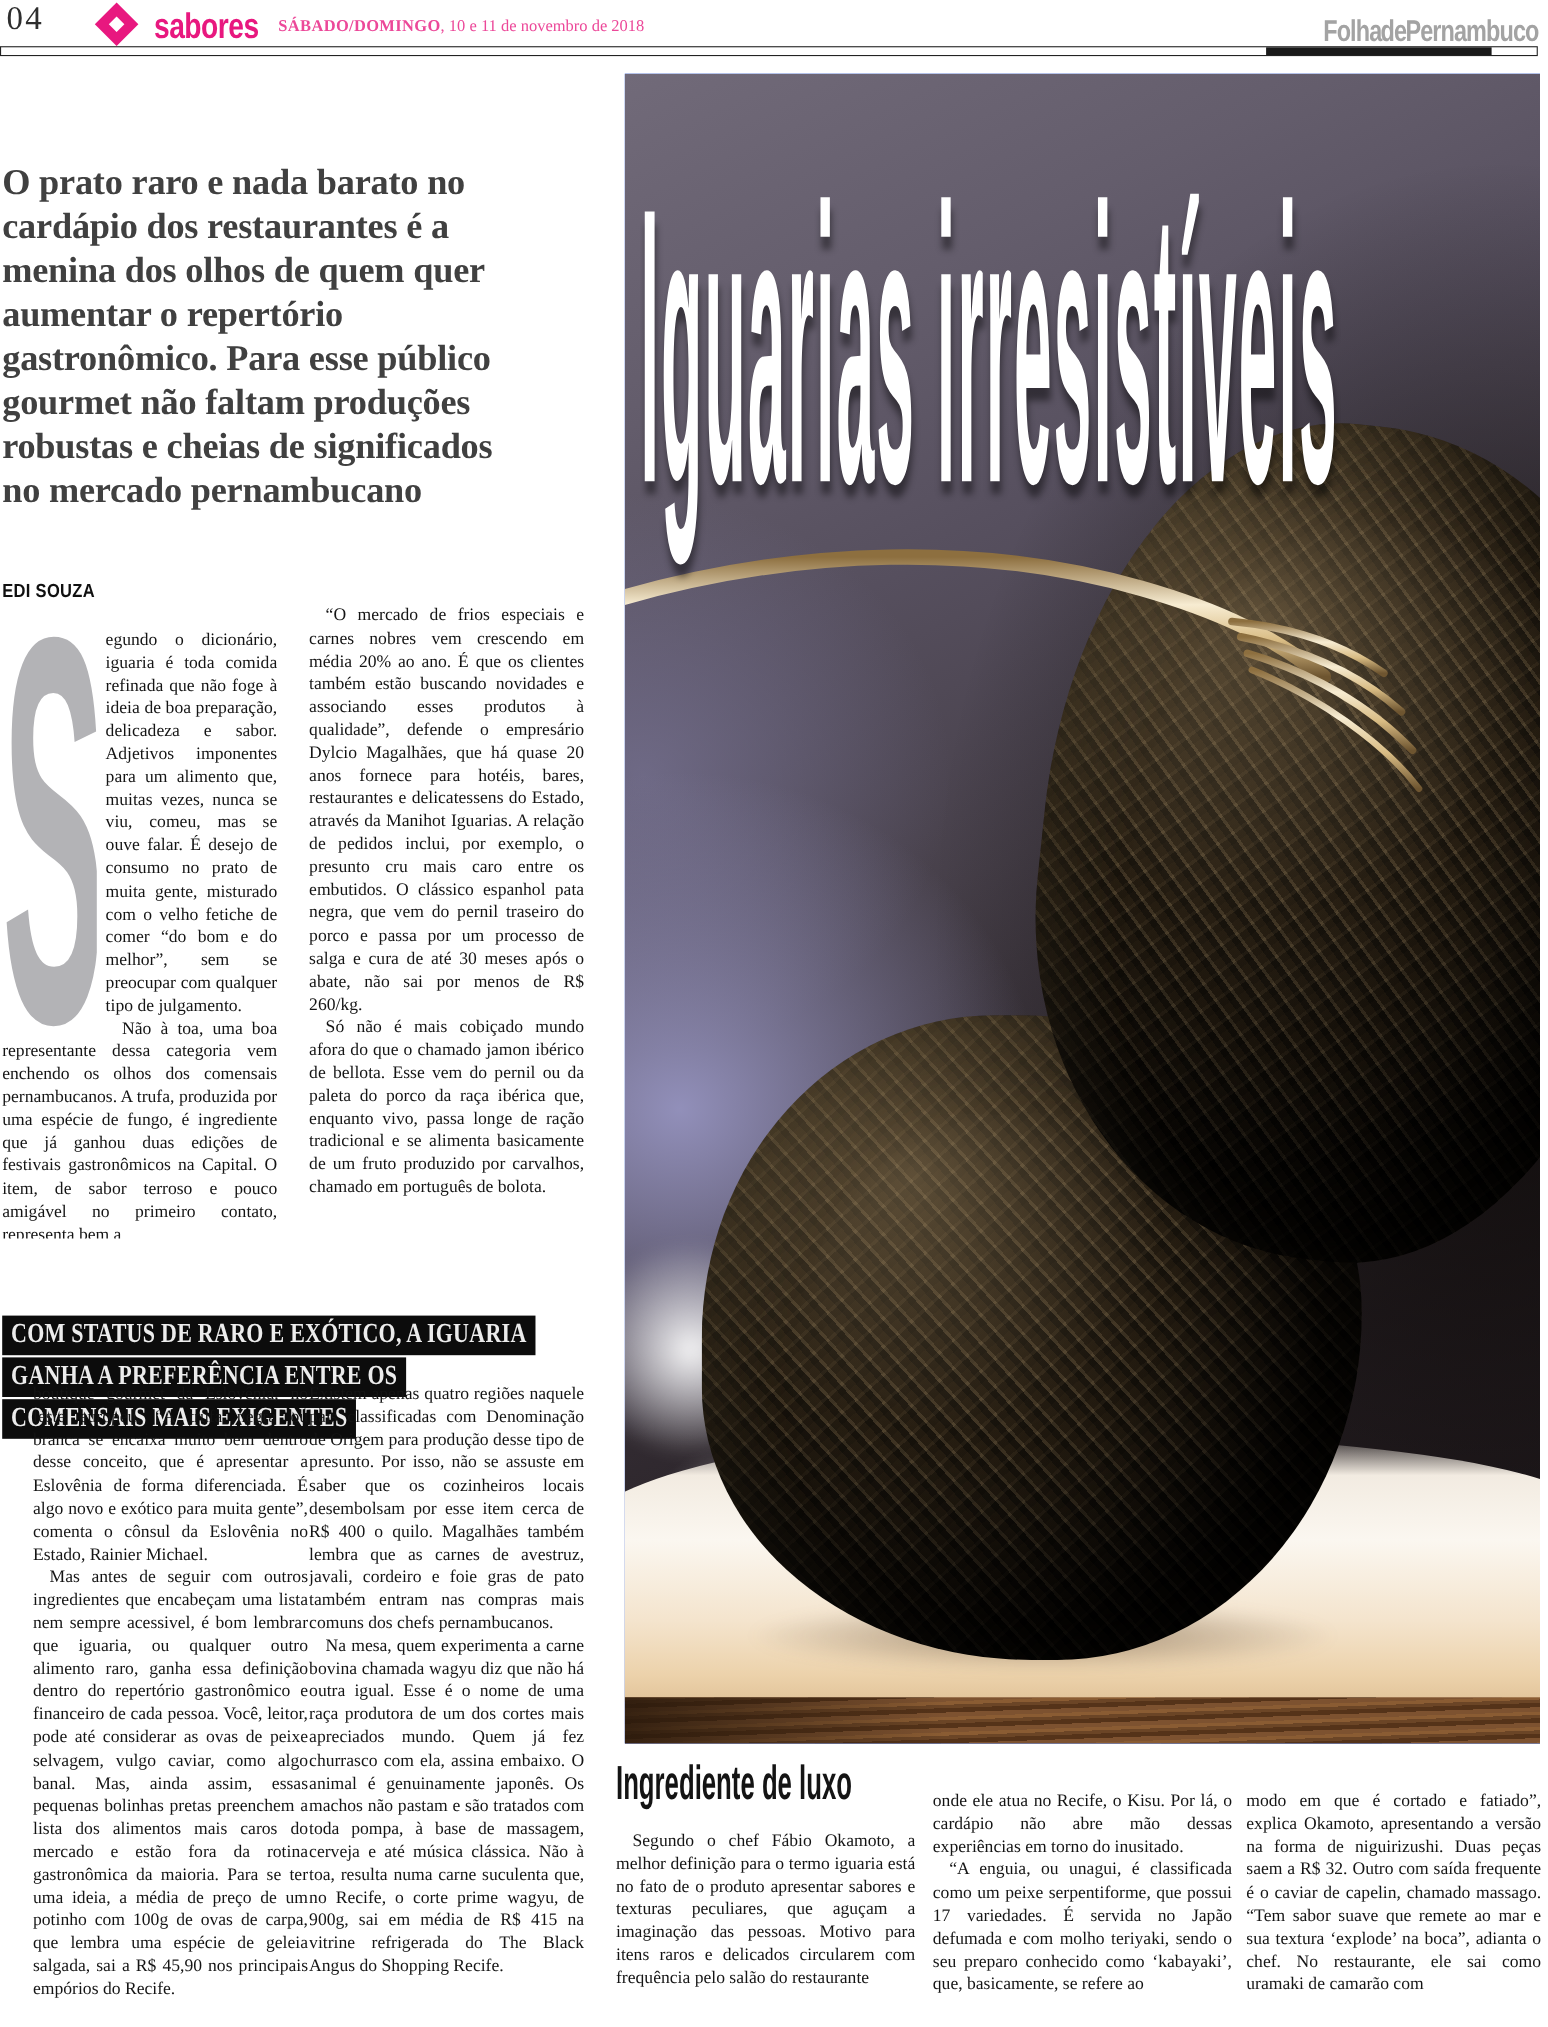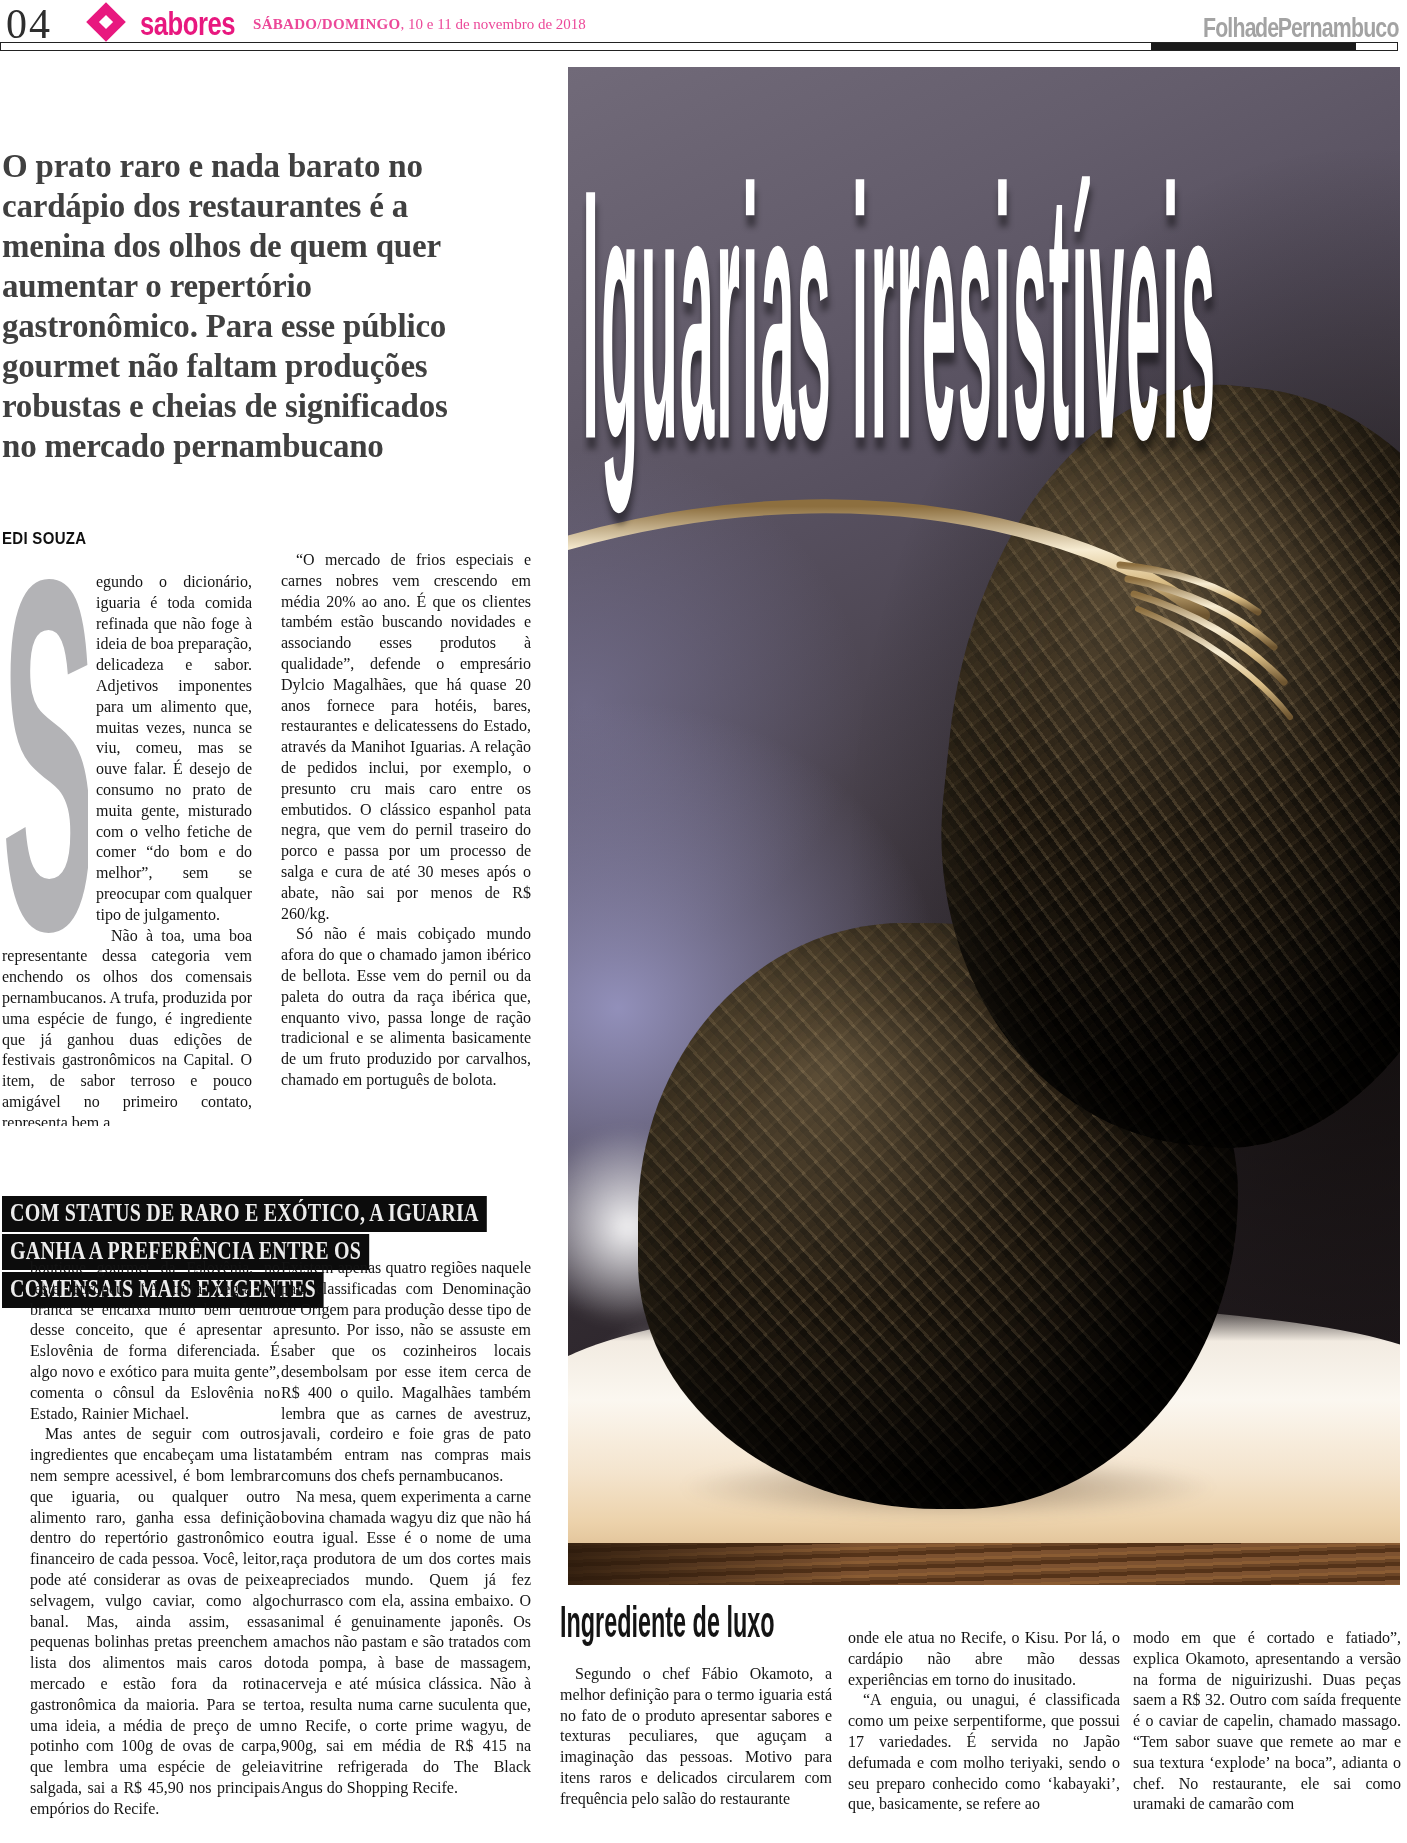--- a/index.html
+++ b/index.html
@@ -1,20 +1,20 @@
 <!DOCTYPE html>
 <html lang="pt"><head>
 <meta charset="utf-8">
 <style>
   html,body{margin:0;padding:0;background:#ffffff;}
   .page{position:relative;width:1407px;height:1843px;background:#fff;overflow:hidden;
         font-family:"Liberation Serif",serif;color:#141414;}
 
   
-  .h-num{position:absolute;left:6px;top:0px;font-size:42px;font-weight:400;color:#2e2e2e;letter-spacing:2px;}
+  .h-num{position:absolute;left:6px;top:0px;font-size:30px;font-weight:400;color:#2e2e2e;letter-spacing:2px;}
   .h-diamond{position:absolute;left:92px;top:8px;width:28px;height:28px;background:#e8187f;transform:rotate(45deg);}
   .h-diamond-inner{position:absolute;left:9px;top:9px;width:10px;height:10px;background:#ffffff;}
   .h-section{position:absolute;left:140px;top:6px;font-family:"Liberation Sans",sans-serif;font-weight:700;
              font-size:27px;color:#e8187f;transform:scale(0.95,1.2);transform-origin:left top;letter-spacing:-0.5px;}
   .h-date{position:absolute;left:253px;top:16px;font-size:15px;color:#ec4899;}
   .h-date b{letter-spacing:0.3px;}
   .h-brand{position:absolute;right:8px;top:12px;font-family:"Liberation Sans",sans-serif;font-weight:700;
            font-size:26px;color:#a3a3a3;transform:scale(0.82,1.05);transform-origin:right top;
            letter-spacing:-1px;word-spacing:-7px;white-space:nowrap;}
   .h-rule{position:absolute;left:0;top:42px;width:1396px;height:7px;border:1px solid #222;background:#fff;}
@@ -108,21 +108,21 @@
 
   <div class="bodytxt ucol1">
     <div class="dropcap">
       <span>S</span>
     </div>
     <p>egundo o dicionário, iguaria é toda comida refinada que não foge à ideia de boa preparação, delicadeza e sabor. Adjetivos imponentes para um alimento que, muitas vezes, nunca se viu, comeu, mas se ouve falar. É desejo de consumo no prato de muita gente, misturado com o velho fetiche de comer “do bom e do melhor”, sem se preocupar com qualquer tipo de julgamento.</p>
     <p class="ind">Não à toa, uma boa representante dessa categoria vem enchendo os olhos dos comensais pernambucanos. A trufa, produzida por uma espécie de fungo, é ingrediente que já ganhou duas edições de festivais gastronômicos na Capital. O item, de sabor terroso e pouco amigável no primeiro contato, representa bem a</p>
   </div>
   <div class="bodytxt ucol2">
     <p class="ind">“O mercado de frios especiais e carnes nobres vem crescendo em média 20% ao ano. É que os clientes também estão buscando novidades e associando esses produtos à qualidade”, defende o empresário Dylcio Magalhães, que há quase 20 anos fornece para hotéis, bares, restaurantes e delicatessens do Estado, através da Manihot Iguarias. A relação de pedidos inclui, por exemplo, o presunto cru mais caro entre os embutidos. O clássico espanhol pata negra, que vem do pernil traseiro do porco e passa por um processo de salga e cura de até 30 meses após o abate, não sai por menos de R$ 260/kg.</p>
-    <p class="ind">Só não é mais cobiçado mundo afora do que o chamado jamon ibérico de bellota. Esse vem do pernil ou da paleta do outra da raça ibérica que, enquanto vivo, passa longe de ração tradicional e se alimenta basicamente de um fruto produzido por carvalhos, chamado em português de bolota.</p>
+    <p class="ind">Só não é mais cobiçado mundo afora do que o chamado jamon ibérico de bellota. Esse vem do pernil ou da paleta do porco da raça ibérica que, enquanto vivo, passa longe de ração tradicional e se alimenta basicamente de um fruto produzido por carvalhos, chamado em português de bolota.</p>
   </div>
 
   <div class="subhead">
     <div class="row"><span class="bar">COM STATUS DE RARO E EXÓTICO, A IGUARIA</span></div>
     <div class="row"><span class="bar">GANHA A PREFERÊNCIA ENTRE OS</span></div>
     <div class="row"><span class="bar">COMENSAIS MAIS EXIGENTES</span></div>
   </div>
 
   <div class="bodytxt lcol1">
     <p>boutique gourmet da Eslovênia, no leste europeu. “A trufa negra ou branca se encaixa muito bem dentro desse conceito, que é apresentar a Eslovênia de forma diferenciada. É algo novo e exótico para muita gente”, comenta o cônsul da Eslovênia no Estado, Rainier Michael.</p>

